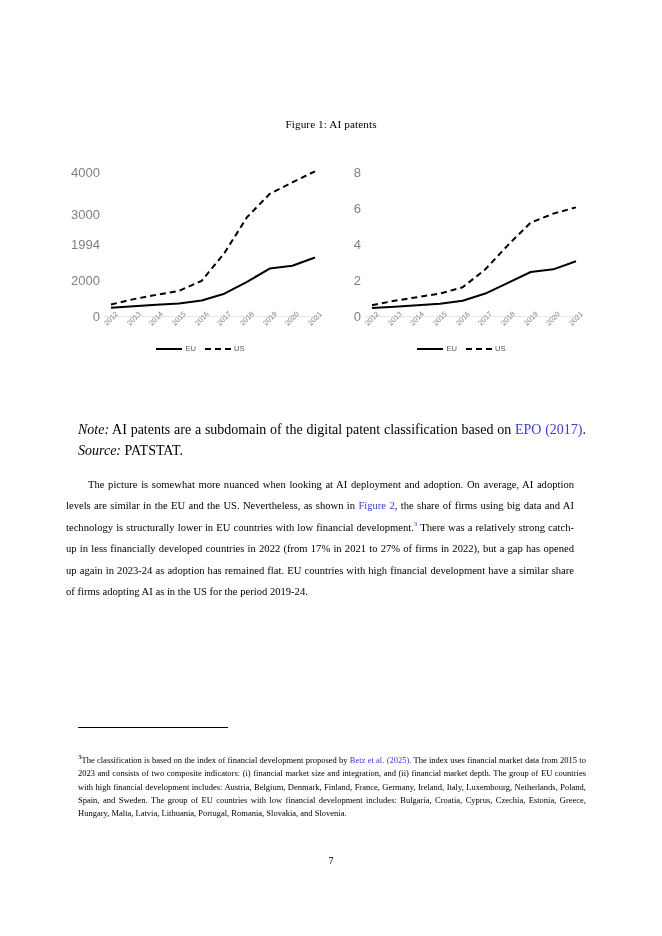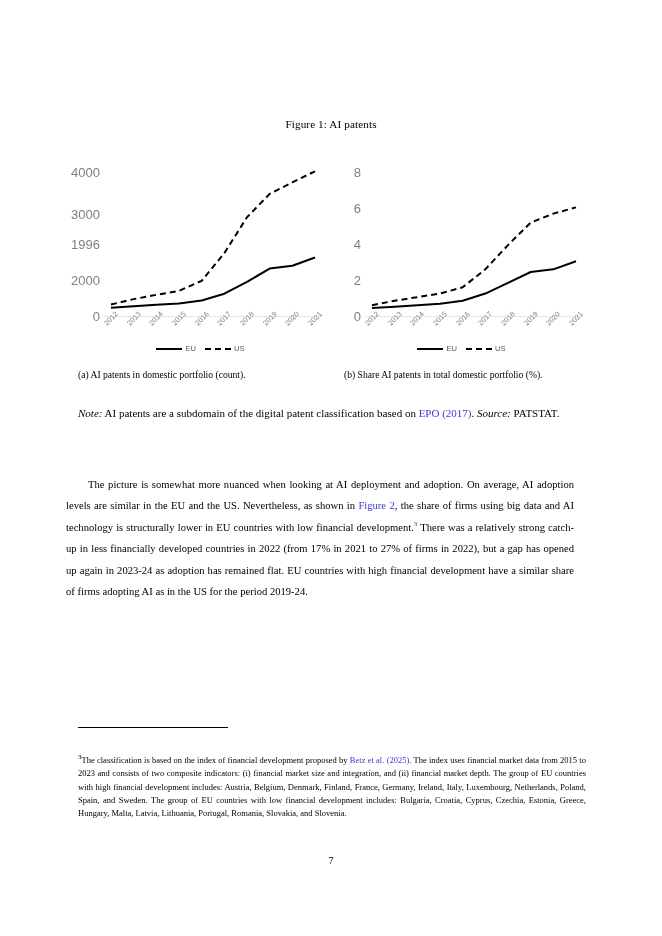--- a/index.html
+++ b/index.html
@@ -28,21 +28,21 @@
           font-size:7.6px;color:#595959;font-family:"Liberation Sans",sans-serif;}
   .lg-item{display:flex;align-items:center;gap:3px;}
   .lg-solid{width:26px;height:0;border-top:2px solid #000;display:inline-block;}
   .lg-dash{width:26px;height:0;border-top:2px dashed #000;display:inline-block;}
 
   
   .subcaps{position:absolute;left:78px;top:368px;width:510px;display:flex;gap:22px;font-size:9.6px;line-height:1.42;}
   .subcap{width:244px;text-align:justify;}
 
   
-  .note{position:absolute;left:78px;top:405px;width:508px;font-size:11px;line-height:1.5;text-align:justify;}
+  .note{position:absolute;left:78px;top:419px;width:508px;font-size:14px;line-height:1.5;text-align:justify;}
   .note i{font-style:italic;}
   a.lnk{color:#3a3ad0;text-decoration:none;}
 
   
   .body-par{position:absolute;left:66px;top:474px;width:508px;font-size:10.6px;line-height:2.02;text-align:justify;}
   .body-par .indent{display:inline-block;width:22px;}
   sup{font-size:7px;vertical-align:super;line-height:0;}
   sup a.lnk{color:#3a3ad0;}
 
   
@@ -57,21 +57,21 @@
 <div class="page">
 
   <div class="fig-title">Figure 1: AI patents</div>
 
   <div class="charts">
 
     <div class="chart-box">
       <div class="yaxis-wrap" id="ya0">
           <div class="ylab" style="top: 158px;">0</div>
           <div class="ylab" style="top: 122.091px;">2000</div>
-          <div class="ylab" style="top: 86.1818px;">1996</div>
+          <div class="ylab" style="top: 86.1818px;">1994</div>
           <div class="ylab" style="top: 50.2727px; margin-top: 6px;">3000</div>
           <div class="ylab" style="top: 14.3636px;">4000</div>
         </div>
       <div class="plot" id="plot0">
           <svg width="218" height="158">
             <polyline points="7,149.7409090909091 29.666666666666664,148.30454545454546 52.33333333333333,146.86818181818182 75,145.4318181818182 97.66666666666666,142.5590909090909 120.33333333333334,135.73636363636365 143,123.88636363636363 165.66666666666666,110.6 188.33333333333331,107.72727272727272 211,99.46818181818182" fill="none" stroke="#000000" stroke-width="2" stroke-linejoin="round" stroke-linecap="butt"></polyline>
             <polyline points="7,146.5090909090909 29.666666666666664,141.12272727272727 52.33333333333333,136.81363636363636 75,132.86363636363637 97.66666666666666,122.80909090909091 120.33333333333334,95.1590909090909 143,59.25 165.66666666666666,35.90909090909091 188.33333333333331,24.418181818181807 211,13.286363636363632" fill="none" stroke="#000000" stroke-width="2" stroke-linejoin="round" stroke-linecap="butt" stroke-dasharray="6,4"></polyline>
           </svg>
         </div>
       <div class="baseline"></div>
@@ -133,24 +133,20 @@
         </span>
         <span class="lg-item">
           <span class="lg-dash"></span>
           <span>US</span>
         </span>
       </div>
     </div>
 
   </div>
 
-  <div class="subcaps">
-    <div class="subcap">(a) AI patents in domestic portfolio (count).</div>
-    <div class="subcap">(b) Share AI patents in total domestic portfolio (%).</div>
-  </div>
 
   <div class="note">
     <i>Note:</i>
     <span>AI patents are a subdomain of the digital patent classification based on</span>
     <a class="lnk" href="#">EPO</a>
     <a class="lnk" href="#">(2017)</a><span>.</span>
     <i>Source:</i>
     <span>PATSTAT.</span>
   </div>
 

